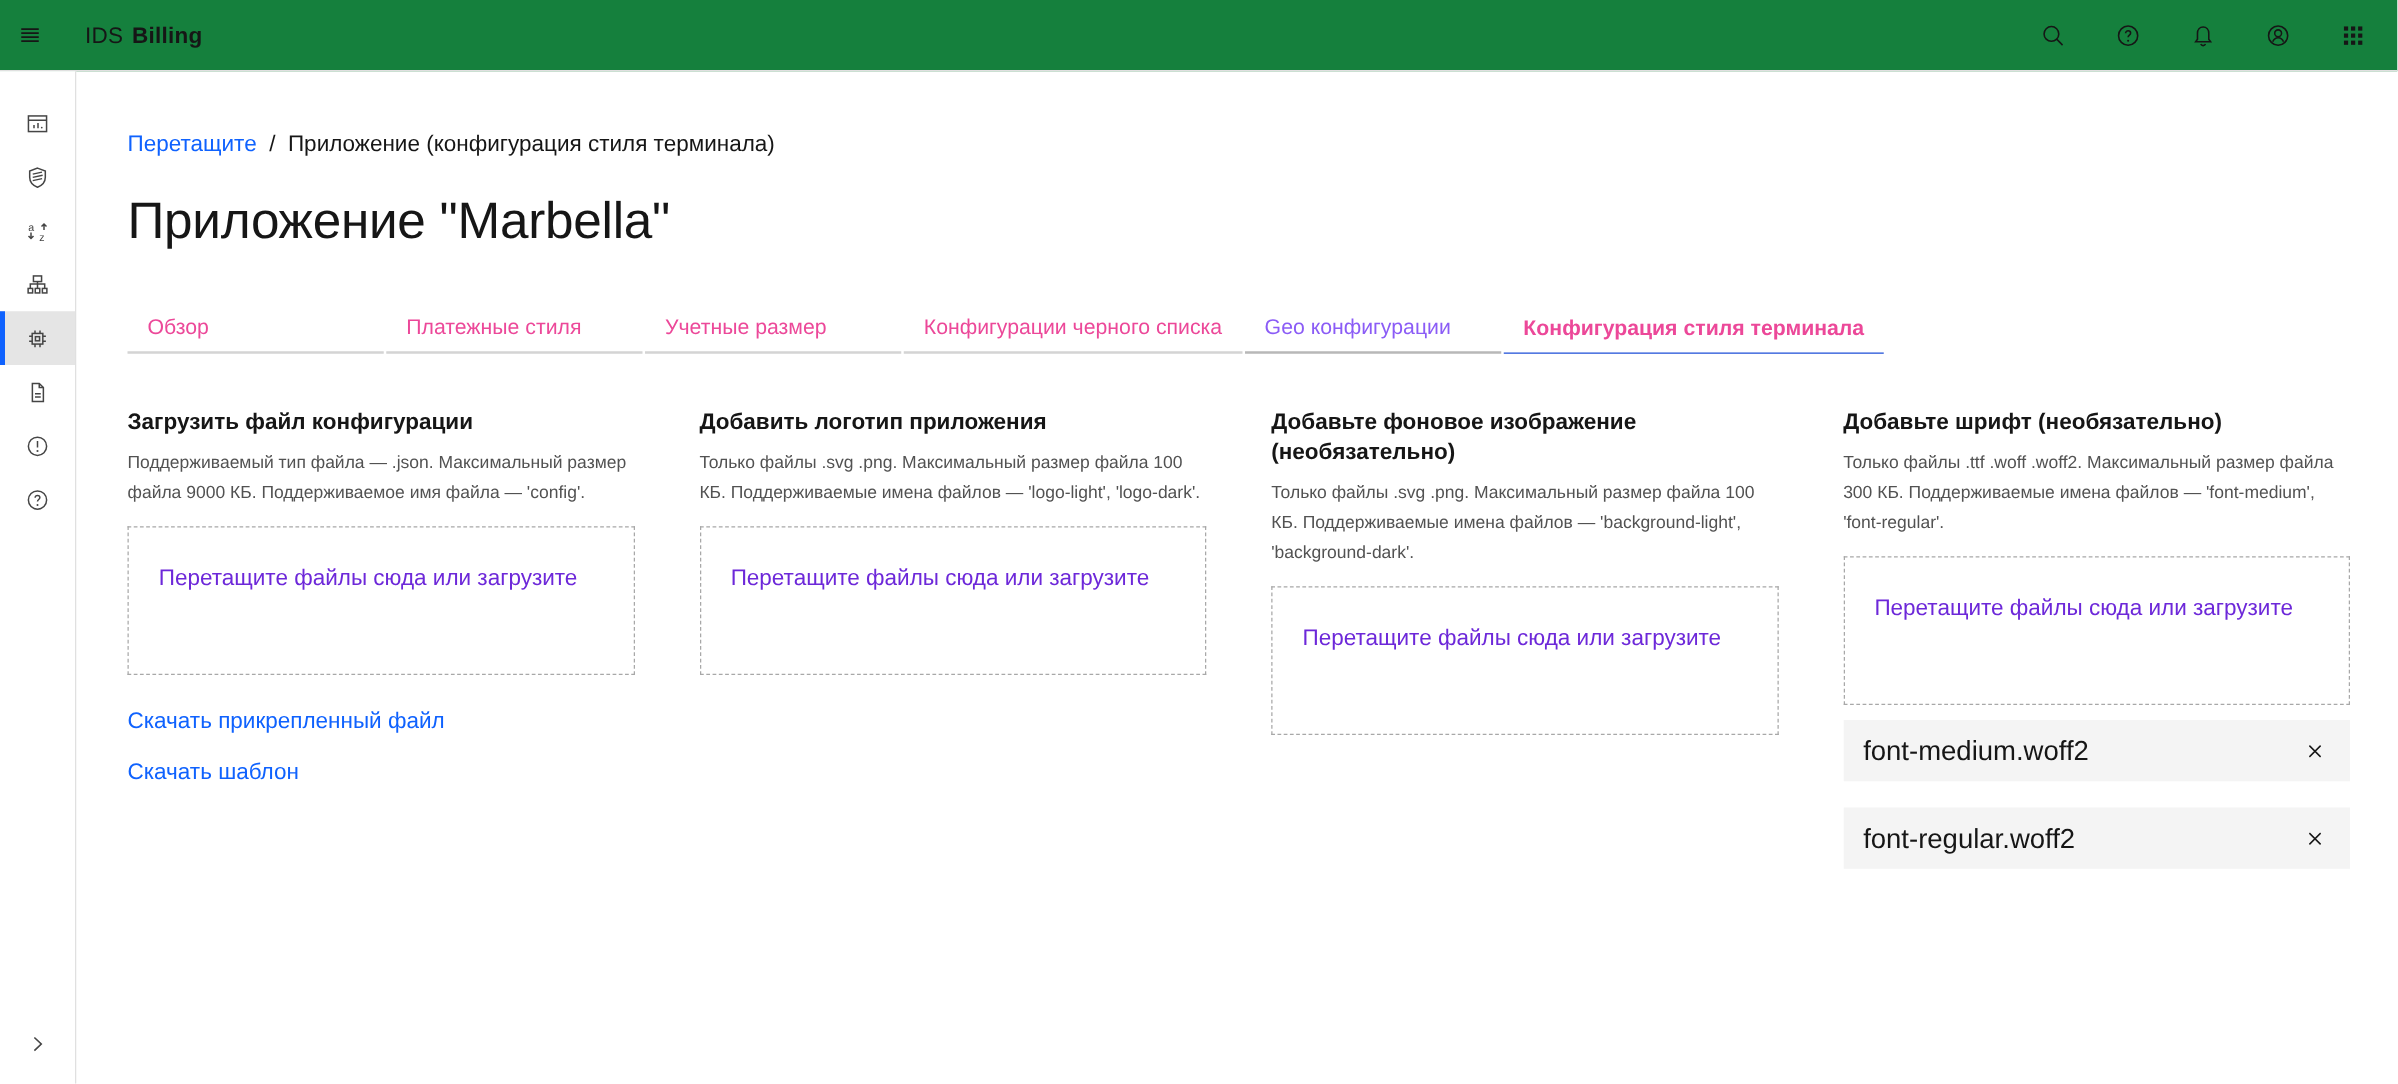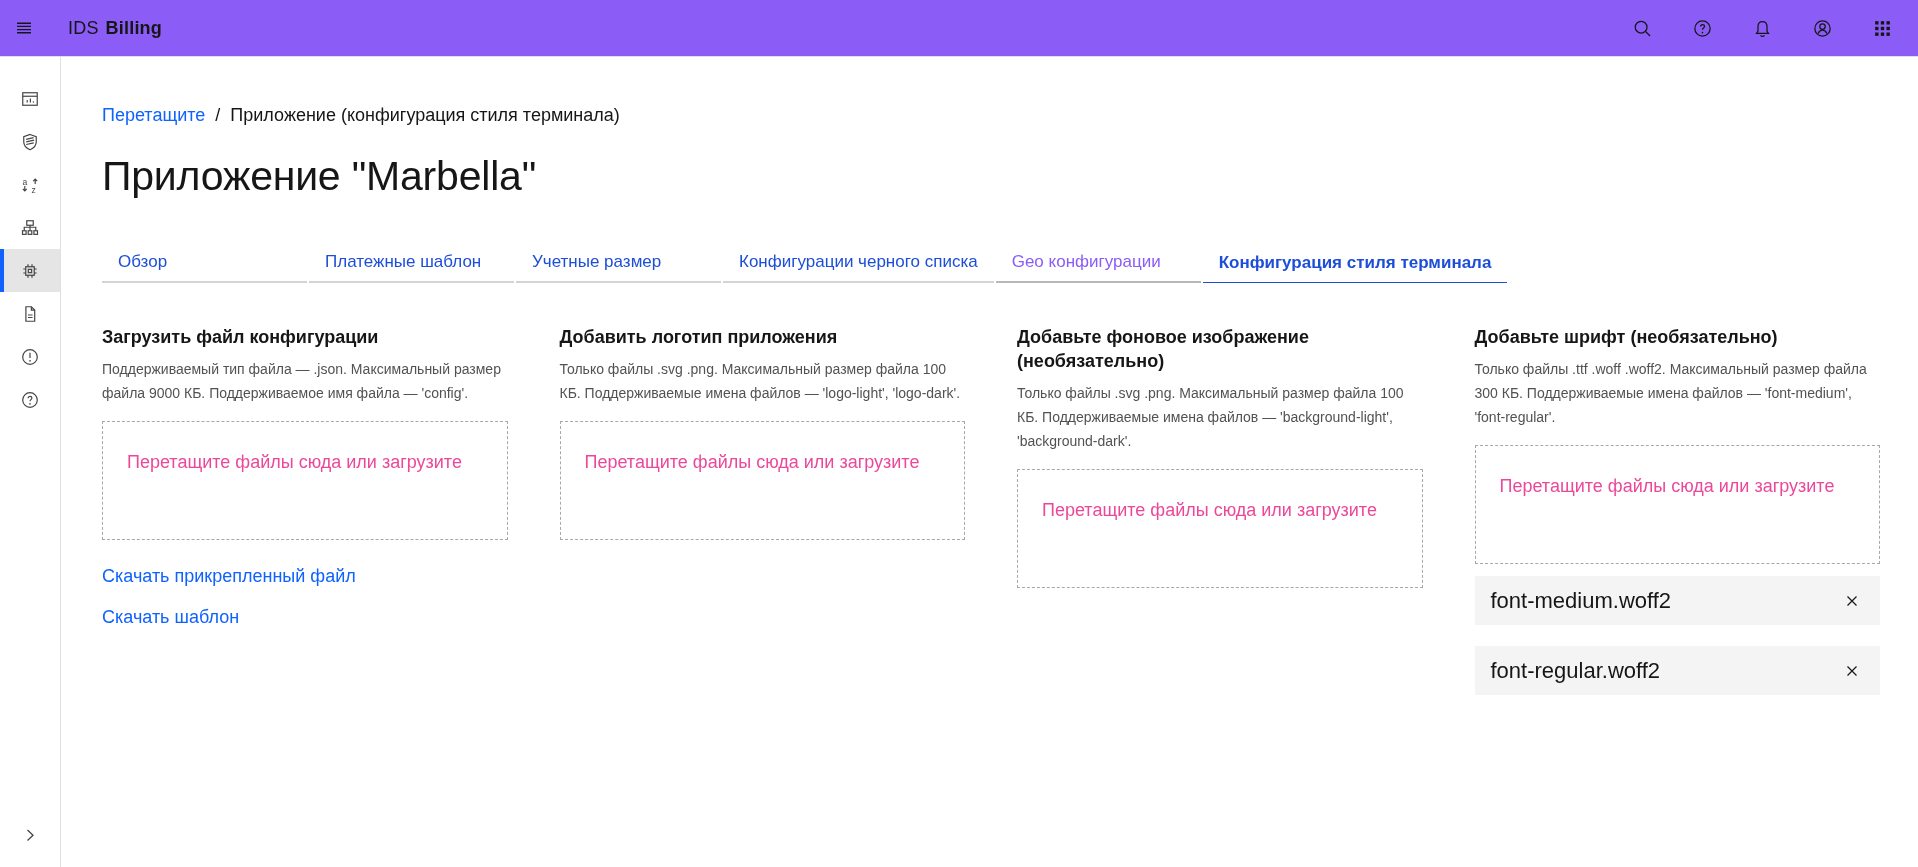--- a/index.html
+++ b/index.html
@@ -14,21 +14,21 @@
     grid-template-rows: 57px 1fr;
     grid-template-columns: 61px 1fr;
     width: 1918px; height: 867px;
   }
 
   
   header {
     grid-column: 1 / 3;
     display: flex; align-items: center;
     border-bottom: 1px solid #e0e0e0;
-    background: #8b5cf6;
+    background: #15803d;
   }
   .icon-btn {
     background: none; border: 0; padding: 0; margin: 0;
     width: 48px; height: 56px;
     display: flex; align-items: center; justify-content: center;
     cursor: pointer; color: #161616;
   }
   .brand { margin-left: 20px; font-size: 18px; letter-spacing: .2px; text-decoration: none; color: #161616; cursor: pointer; }
   .brand-prefix { font-weight: 400; margin-right: 7px; }
   .brand-name { font-weight: 700; }
@@ -64,34 +64,34 @@
 
   h1.page-title {
     margin: 24px 0 0; font-size: 41px; line-height: 50px;
     font-weight: 300; letter-spacing: -0.2px; color: #161616;
   }
 
   .tabs { display: flex; margin-top: 42px; }
   .tab {
     min-width: 205px; height: 40px; padding: 0 16px; margin-right: 2px;
     display: flex; align-items: center; white-space: nowrap;
-    font-size: 17px; color: #1d4ed8;
+    font-size: 17px; color: #ec4899;
     border-bottom: 2px solid #d4d4d4; cursor: pointer;
   }
   .tab.active { font-weight: 700; border-bottom: 1px solid #1d4ed8; }
   .tab.disabled { color: #8b5cf6; border-bottom-color: #b8b8b8; cursor: not-allowed; }
 
   .sections { display: grid; grid-template-columns: repeat(4, 1fr); gap: 52px; margin-top: 42px; align-items: start; }
   .section h3 { margin: 0 0 8px; font-size: 18px; line-height: 24px; font-weight: 700; max-width: 380px; }
   .section p  { margin: 0; font-size: 14px; line-height: 24px; color: #525252; max-width: 404px; }
   .dropzone {
     margin-top: 16px; height: 119px; border: 1px dashed #a8a8a8;
     padding: 30px 24px 0; cursor: pointer; background: #fff;
   }
-  .dropzone span { color: #ec4899; font-size: 18px; }
+  .dropzone span { color: #6d28d9; font-size: 18px; }
 
   .file-links { margin-top: 24px; }
   .file-links a { display: block; font-size: 18px; line-height: 24px; color: #0f62fe; text-decoration: none; margin-bottom: 17px; cursor: pointer; }
 
   .chips { margin-top: 12px; }
   .chip {
     height: 49px; background: #f4f4f4; margin-bottom: 21px;
     display: flex; align-items: center; justify-content: space-between;
     padding: 0 10px 0 16px; font-size: 22px; color: #161616;
   }
@@ -232,21 +232,21 @@
     <div class="breadcrumb">
       <a>Перетащите</a>
       <span class="bc-sep">/</span>
       <span class="bc-current">Приложение (конфигурация стиля терминала)</span>
     </div>
 
     <h1 class="page-title">Приложение "Marbella"</h1>
 
     <div class="tabs">
       <div class="tab">Обзор</div>
-      <div class="tab">Платежные шаблон</div>
+      <div class="tab">Платежные стиля</div>
       <div class="tab">Учетные размер</div>
       <div class="tab">Конфигурации черного списка</div>
       <div class="tab disabled">Geo конфигурации</div>
       <div class="tab active">Конфигурация стиля терминала</div>
     </div>
 
     <div class="sections">
 
       <section class="section">
         <h3>Загрузить файл конфигурации</h3>

